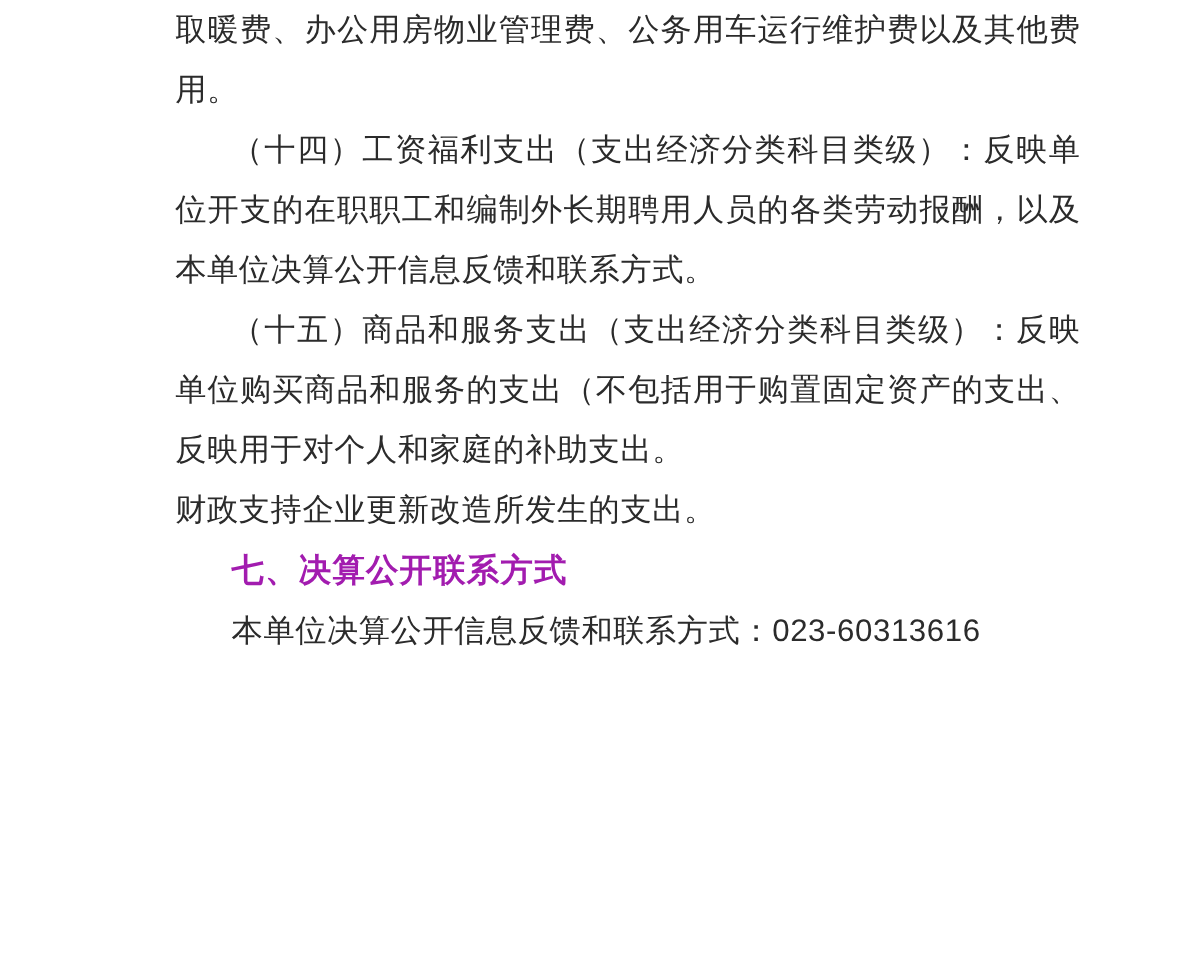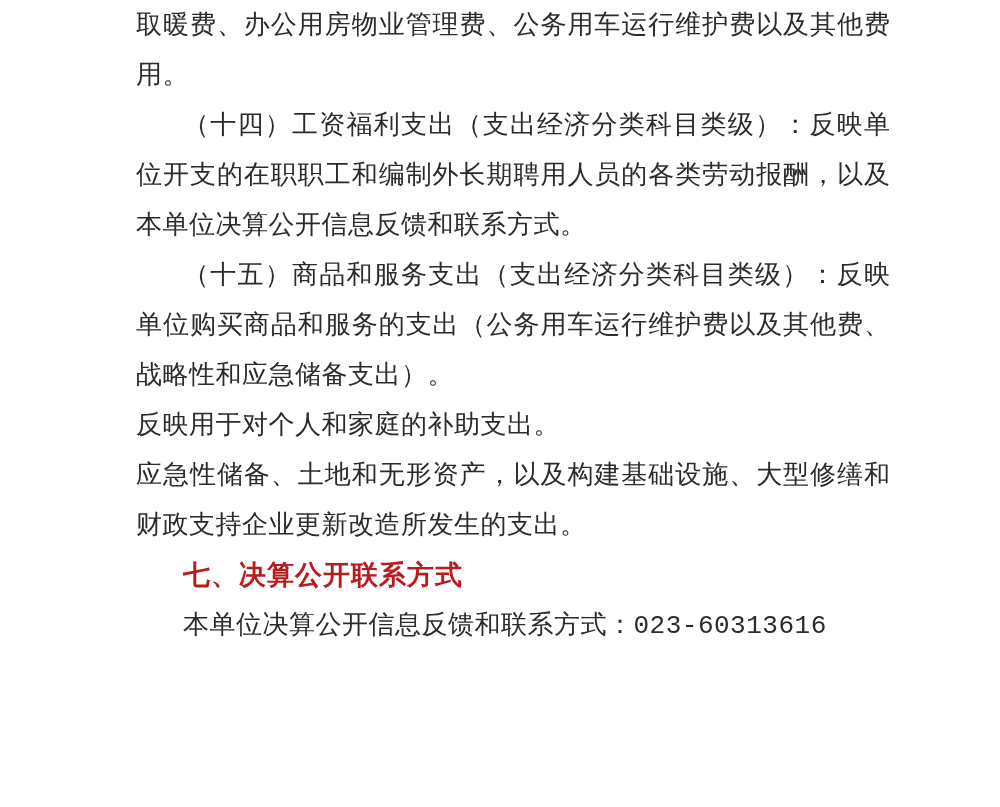--- a/index.html
+++ b/index.html
@@ -10,21 +10,21 @@
   body {
     width: 1000px;
     height: 807px;
     position: relative;
     background: #ffffff;
     overflow: hidden;
     font-family: "Liberation Serif", "DejaVu Serif", serif;
   }
   .doc-page {
     position: absolute;
-    left: 136px;
+    left: 146px;
     top: 0;
     width: 754px;
   }
   .line {
     font-size: 26px;
     line-height: 50px;
     height: 50px;
     color: #2b2b2b;
     letter-spacing: 0.5px;
     white-space: nowrap;
@@ -37,46 +37,44 @@
     -moz-text-align-last: justify;
     letter-spacing: 0;
   }
   .line.indent {
     padding-left: 47px;
   }
   .line.heading {
     font-family: "Liberation Sans", "DejaVu Sans", sans-serif;
     font-weight: 700;
     font-size: 27px;
-    color: #b91c1c;
+    color: #a21caf;
     letter-spacing: 1px;
   }
   .contact-phone {
-    font-family: Liberation Mono, monospace;
+    font-family: Liberation Sans, sans-serif;
   }
 </style>
 </head>
 <body>
 
 <div class="doc-page">
 
   <div class="line justify">取暖费、办公用房物业管理费、公务用车运行维护费以及其他费</div>
   <div class="line">用。</div>
 
   <div class="line justify indent">（十四）工资福利支出（支出经济分类科目类级）：反映单</div>
   <div class="line justify">位开支的在职职工和编制外长期聘用人员的各类劳动报酬，以及</div>
   <div class="line">本单位决算公开信息反馈和联系方式。</div>
 
   <div class="line justify indent">（十五）商品和服务支出（支出经济分类科目类级）：反映</div>
-  <div class="line justify">单位购买商品和服务的支出（公务用车运行维护费以及其他费、</div>
-  <div class="line">战略性和应急储备支出）。</div>
+  <div class="line justify">单位购买商品和服务的支出（不包括用于购置固定资产的支出、</div>
 
   <div class="line">反映用于对个人和家庭的补助支出。</div>
 
-  <div class="line justify">应急性储备、土地和无形资产，以及构建基础设施、大型修缮和</div>
   <div class="line">财政支持企业更新改造所发生的支出。</div>
 
   <div class="line heading indent">七、决算公开联系方式</div>
 
   <div class="line indent">
     <span>本单位决算公开信息反馈和联系方式：</span><span class="contact-phone">023-60313616</span>
   </div>
 
 </div>
 

